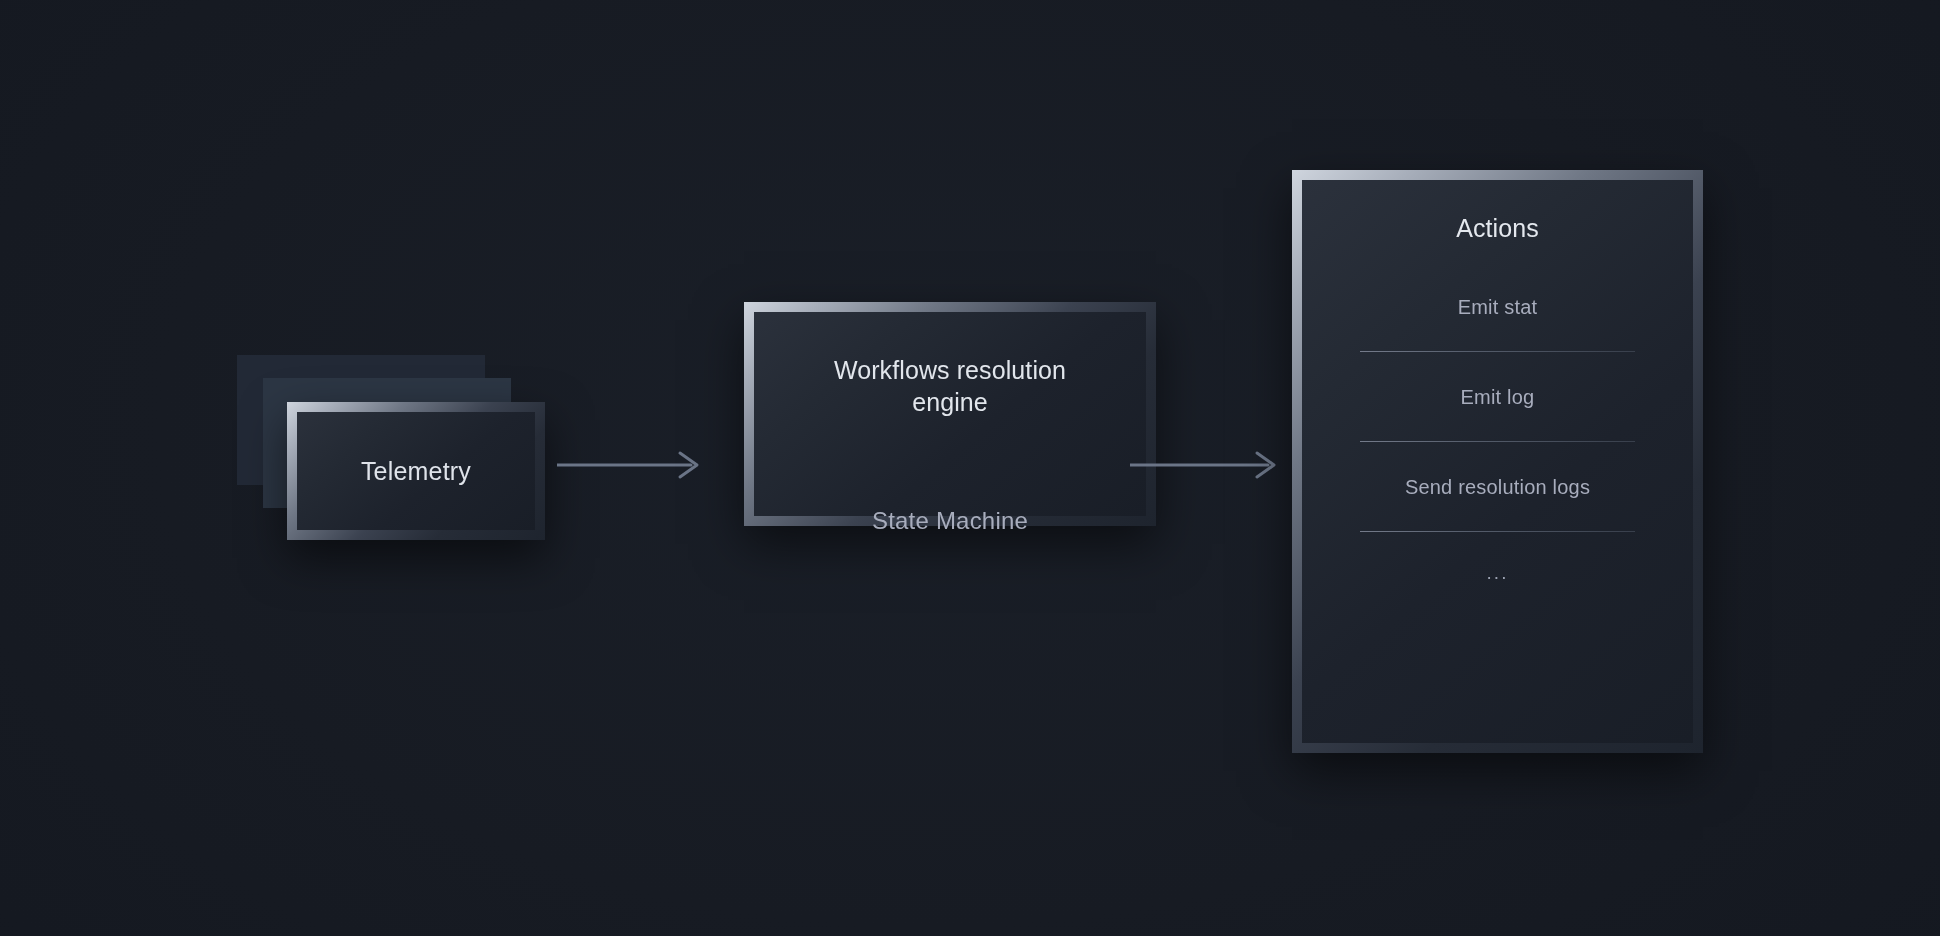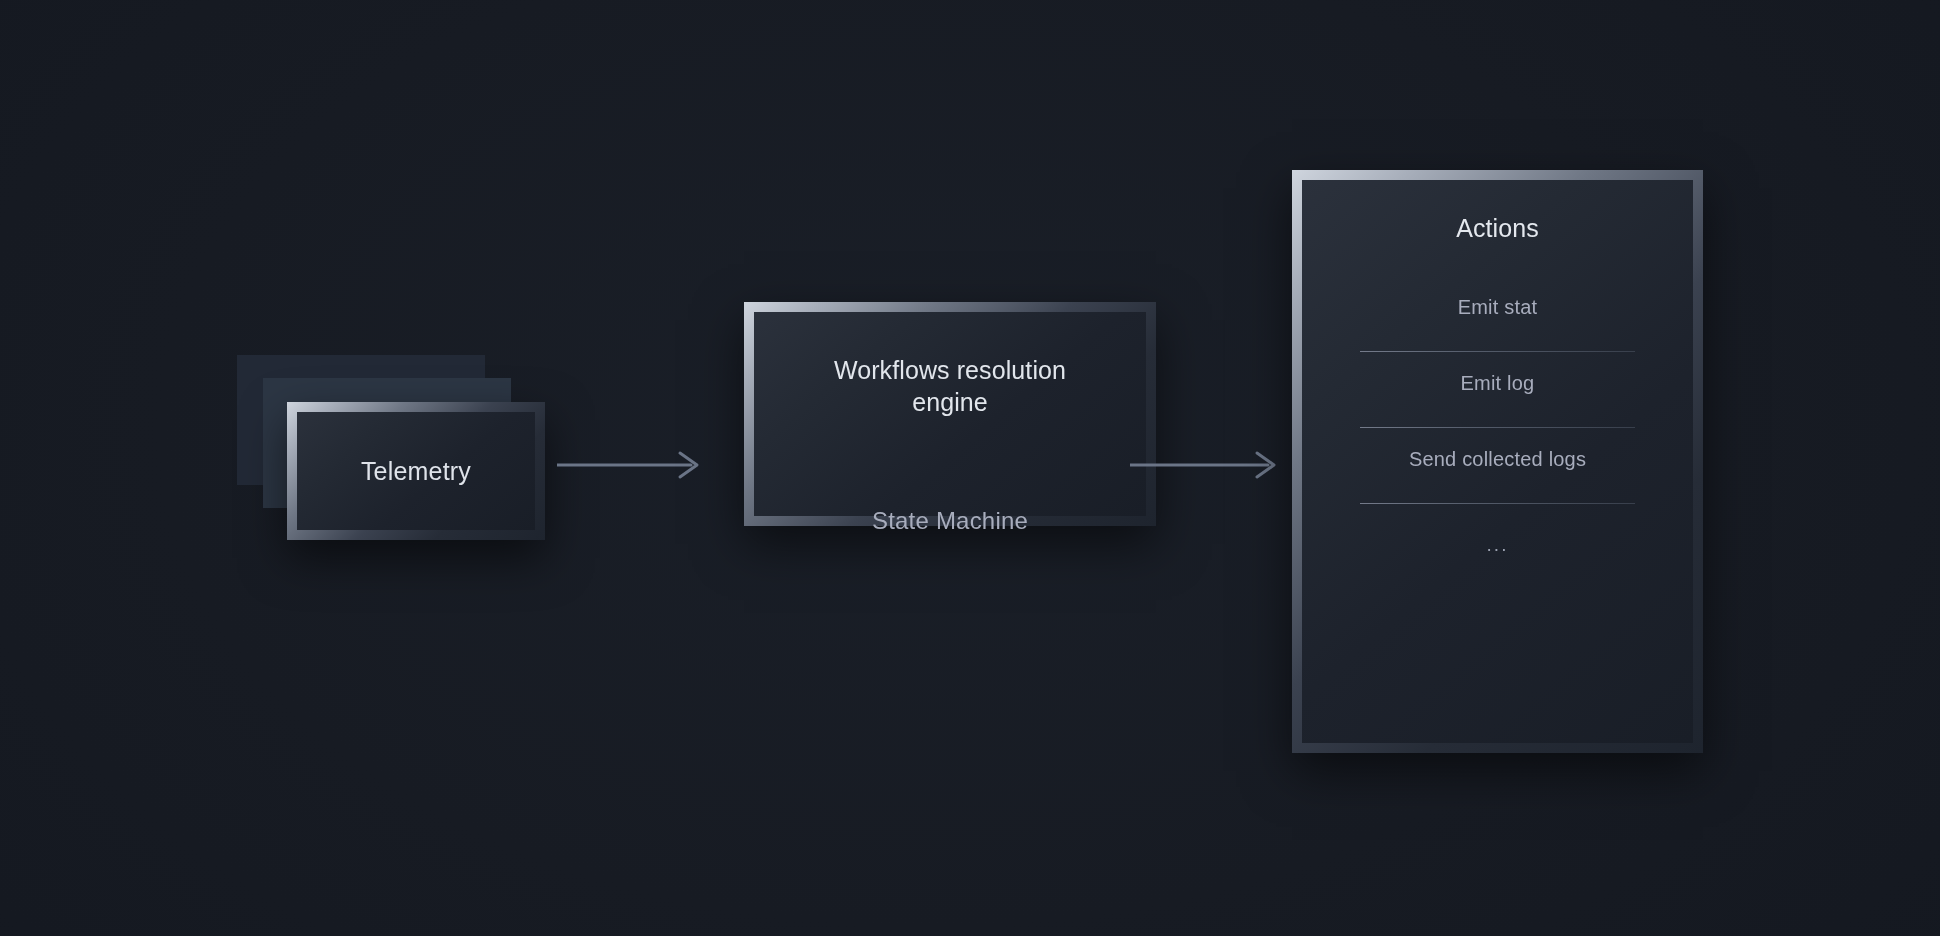--- a/index.html
+++ b/index.html
@@ -157,21 +157,21 @@
   .action-item {
     font-size: 20px;
     color: #a8adbd;
     text-align: center;
     letter-spacing: 0.2px;
     width: 100%;
     line-height: 1.2;
   }
   #action-item-0 { margin-top: 52px; }
   .action-divider { margin: 32px 0 0 0; width: 100%; }
-  .action-after-divider { margin-top: 19px; }
+  .action-after-divider { margin-top: 33px; }
   .ellipsis-item {
     font-size: 19px;
     color: #9ba1b1;
     letter-spacing: 2px;
     margin-top: 30px;
   }
 
   
   .arrow {
     position: absolute;
@@ -230,20 +230,20 @@
   <div class="node bordered" id="actions-panel">
     <div class="inner">
       <div class="panel-title">Actions</div>
 
       <div class="action-item" id="action-item-0">Emit stat</div>
       <hr class="divider action-divider">
 
       <div class="action-item action-after-divider">Emit log</div>
       <hr class="divider action-divider">
 
-      <div class="action-item action-after-divider">Send collected logs</div>
+      <div class="action-item action-after-divider">Send resolution logs</div>
       <hr class="divider action-divider">
 
       <div class="action-item ellipsis-item">...</div>
     </div>
   </div>
 
 </div>
 
 </body></html>

